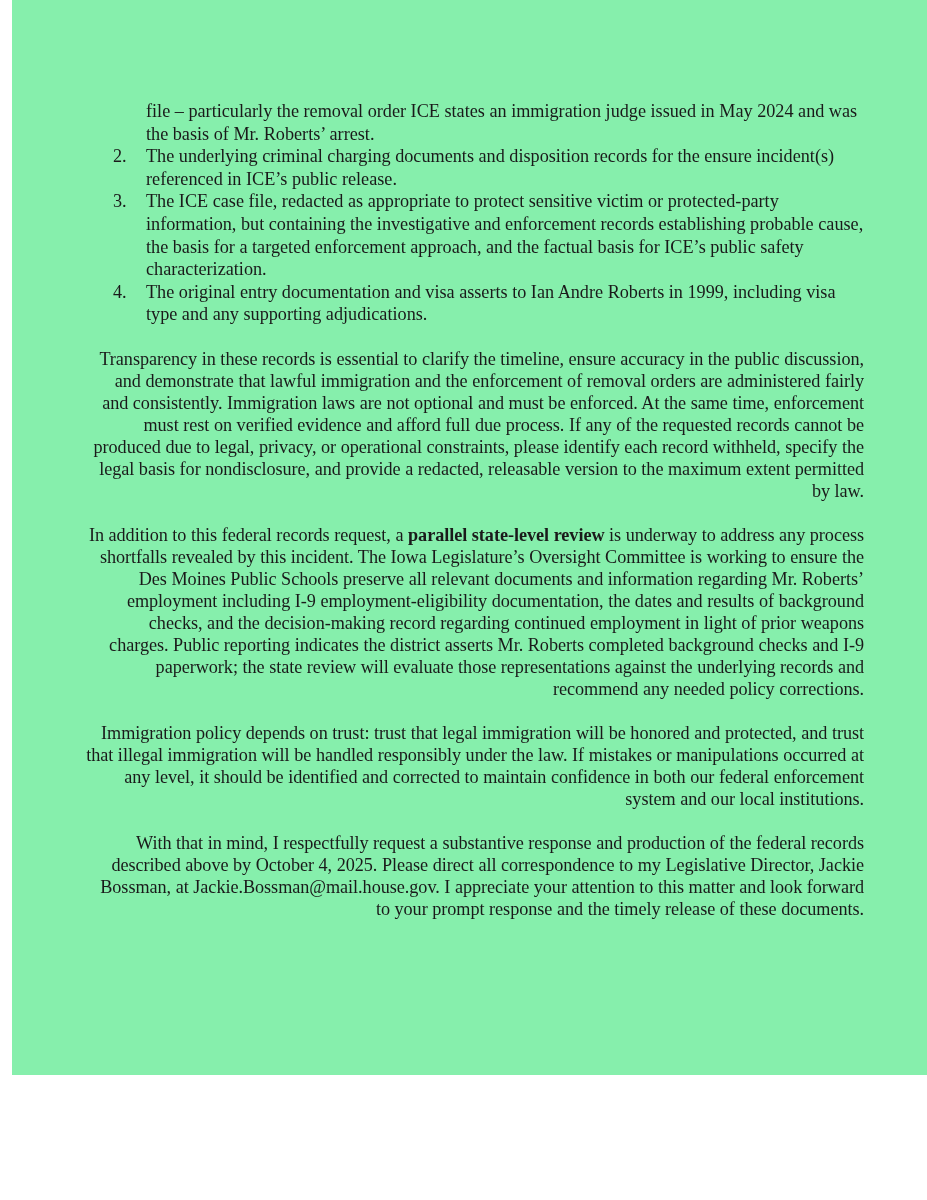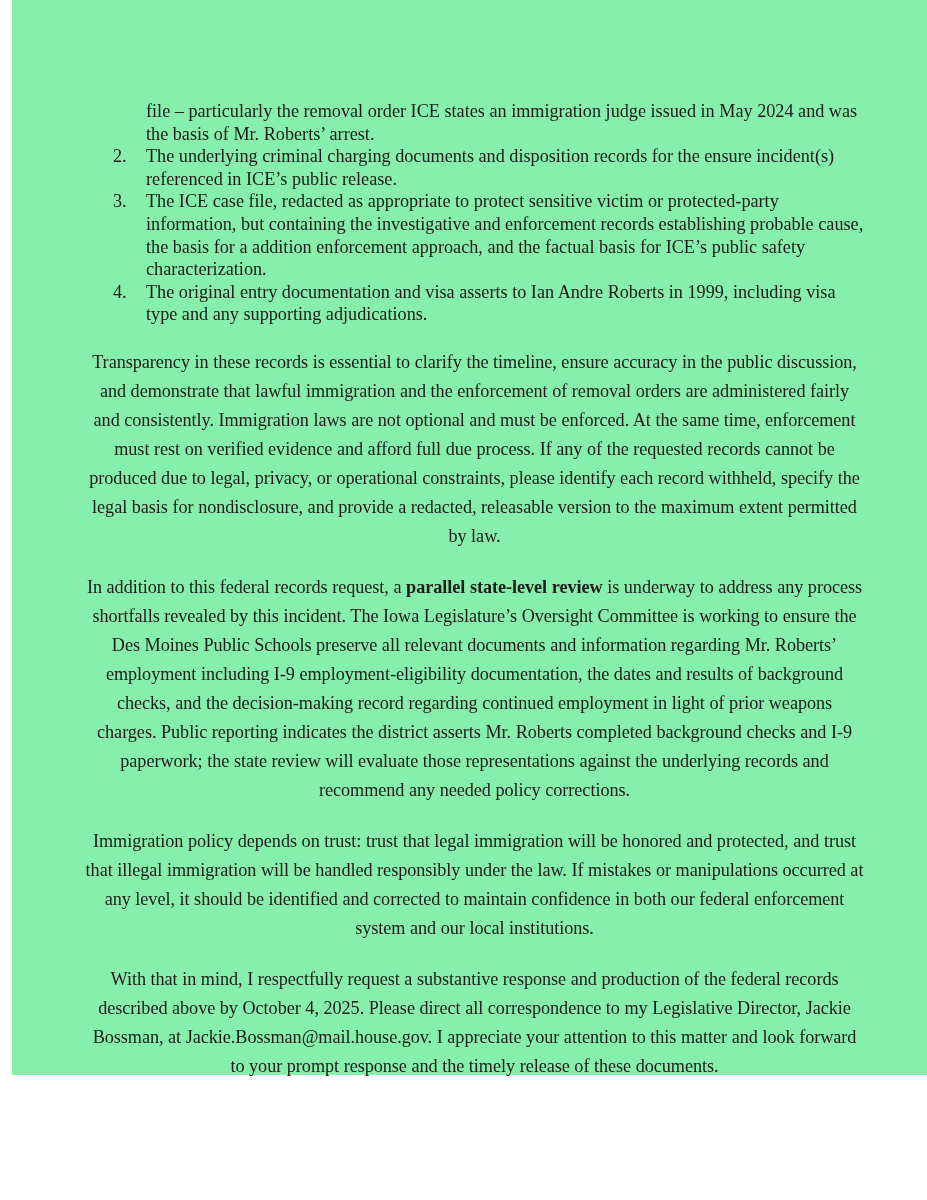--- a/index.html
+++ b/index.html
@@ -29,22 +29,22 @@
   
   .content {
     position: absolute;
     left: 73px;
     top: 100px;
     width: 779px;
   }
 
   .para {
     font-size: 18.2px;
-    line-height: 29px;
-    text-align: center;
+    line-height: 22px;
+    text-align: right;
     margin: 0 0 22px 0;
     letter-spacing: -0.05px;
     word-spacing: 0.1px;
   }
 
   
   ol.req-list {
     list-style: none;
     margin: 0 0 22px 0;
     padding: 0;
@@ -118,21 +118,21 @@
       <li class="continuation">
         
         <span>file – particularly the removal order ICE states an immigration judge issued in May 2024 and was the basis of Mr. Roberts’ arrest.</span>
       </li>
       <li>
         <span class="num">2.</span>
         <span>The underlying criminal charging documents and disposition records for the ensure incident(s) referenced in ICE’s public release.</span>
       </li>
       <li>
         <span class="num">3.</span>
-        <span>The ICE case file, redacted as appropriate to protect sensitive victim or protected-party information, but containing the investigative and enforcement records establishing probable cause, the basis for a addition enforcement approach, and the factual basis for ICE’s public safety characterization.</span>
+        <span>The ICE case file, redacted as appropriate to protect sensitive victim or protected-party information, but containing the investigative and enforcement records establishing probable cause, the basis for a targeted enforcement approach, and the factual basis for ICE’s public safety characterization.</span>
       </li>
       <li>
         <span class="num">4.</span>
         <span>The original entry documentation and visa asserts to Ian Andre Roberts in 1999, including visa type and any supporting adjudications.</span>
       </li>
     </ol>
 
     <p class="para">Transparency in these records is essential to clarify the timeline, ensure accuracy in the public discussion, and demonstrate that lawful immigration and the enforcement of removal orders are administered fairly and consistently. Immigration laws are not optional and must be enforced. At the same time, enforcement must rest on verified evidence and afford full due process. If any of the requested records cannot be produced due to legal, privacy, or operational constraints, please identify each record withheld, specify the legal basis for nondisclosure, and provide a redacted, releasable version to the maximum extent permitted by law.</p>
 
     <p class="para"><span>In addition to this federal records request, a </span><strong class="bold">parallel state-level review</strong><span> is underway to address any process shortfalls revealed by this incident. The Iowa Legislature’s Oversight Committee is working to ensure the Des Moines Public Schools preserve all relevant documents and information regarding Mr. Roberts’ employment including I-9 employment-eligibility documentation, the dates and results of background checks, and the decision-making record regarding continued employment in light of prior weapons charges. Public reporting indicates the district asserts Mr. Roberts completed background checks and I-9 paperwork; the state review will evaluate those representations against the underlying records and recommend any needed policy corrections.</span></p>

